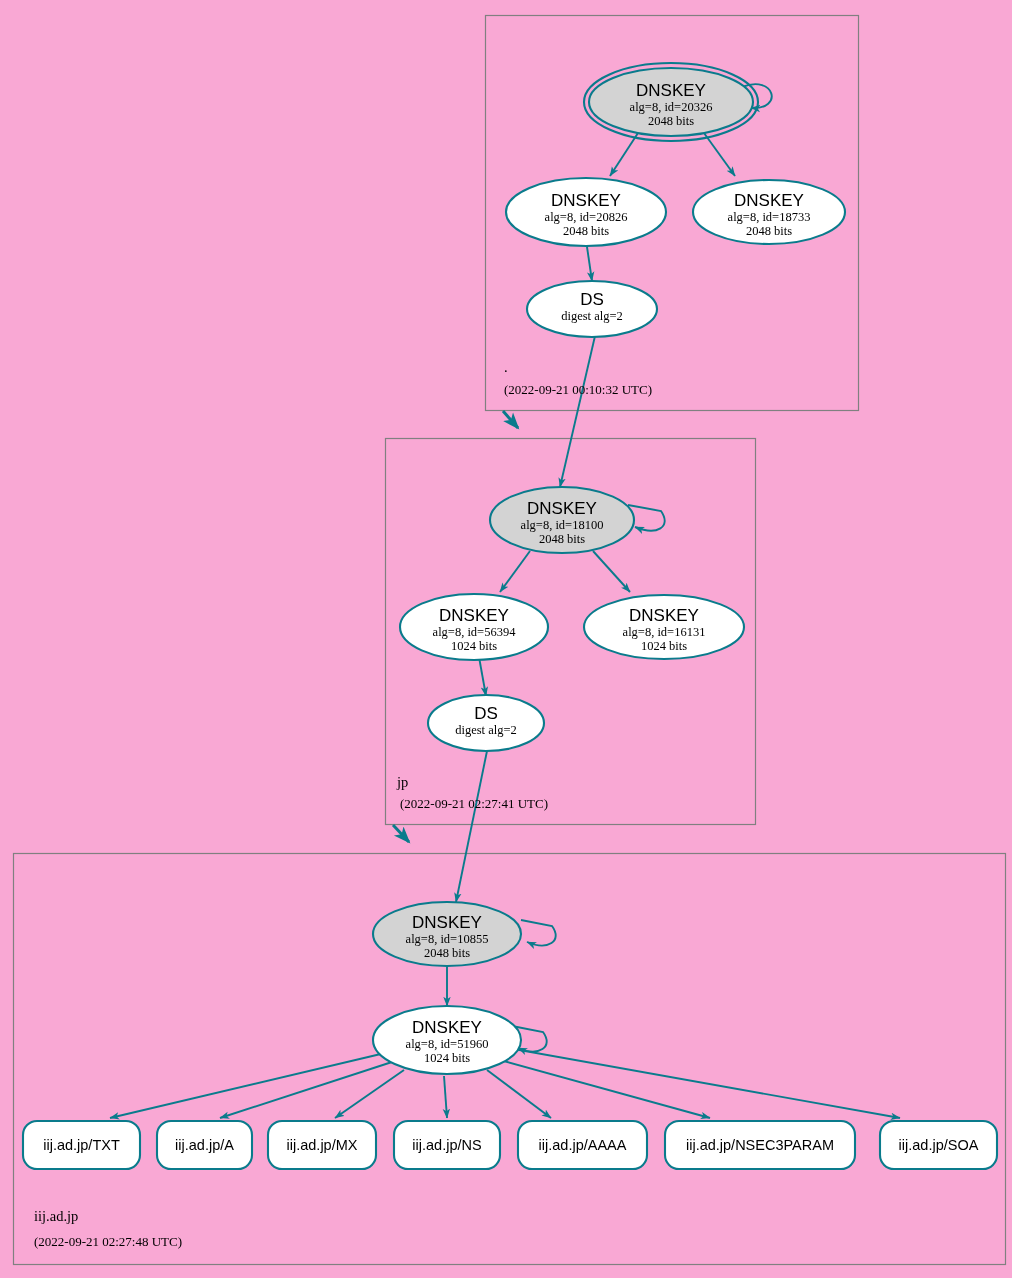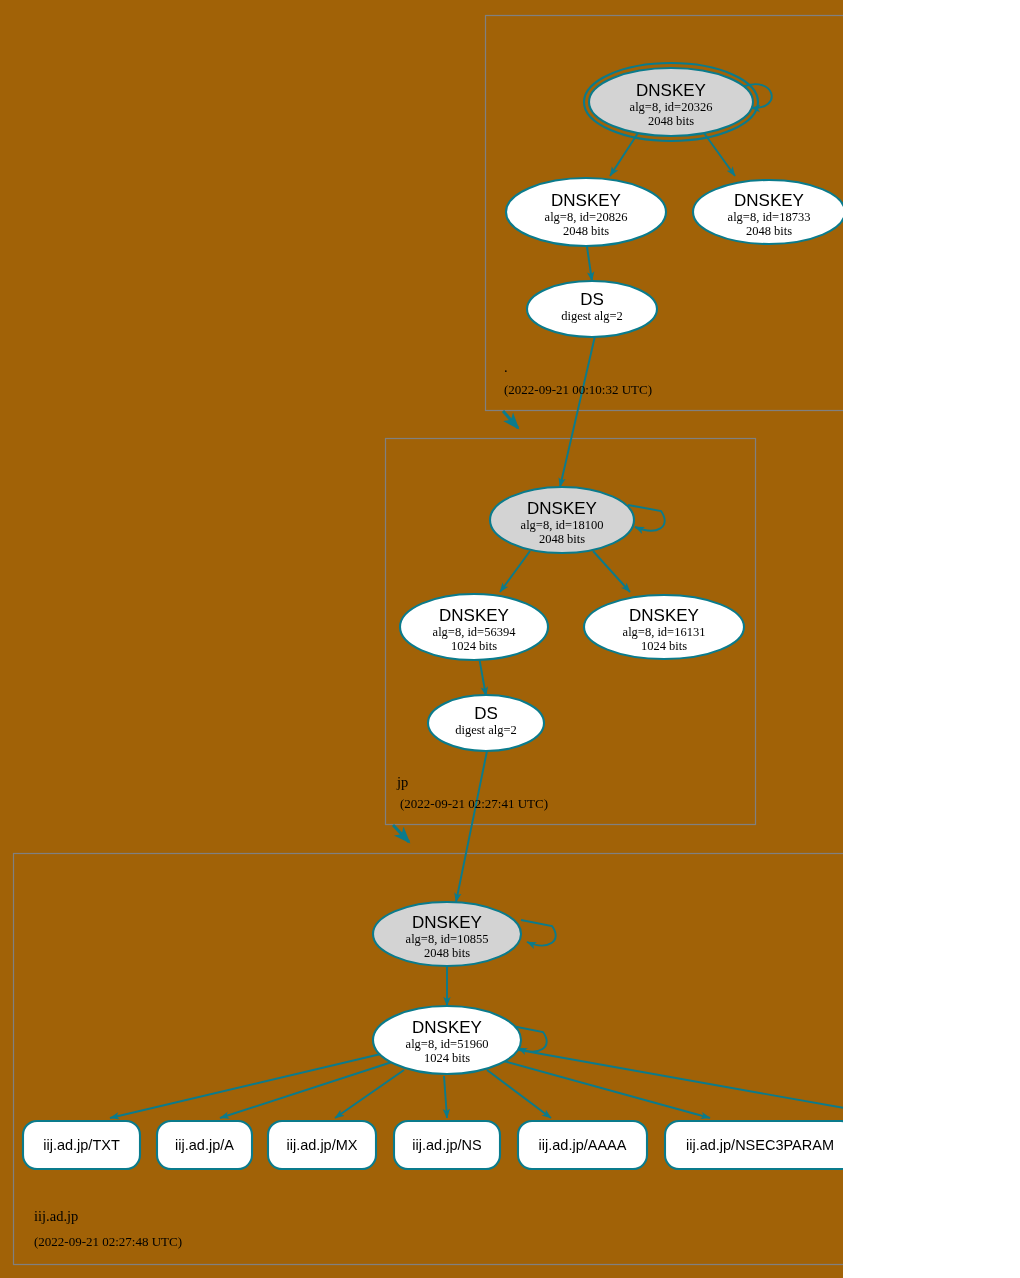--- a/index.html
+++ b/index.html
@@ -5,23 +5,23 @@
   html, body {
     margin: 0;
     padding: 0;
     background: #ffffff;
   }
   body {
     font-family: "Liberation Sans", sans-serif;
   }
   #canvas {
     position: relative;
-    width: 843px;
+    width: 1012px;
     height: 1278px;
-    background: #a16207;
+    background: #f9a8d4;
     overflow: hidden;
     text-align: right;
   }
   #graph {
     position: absolute;
     left: 0;
     top: 0;
     width: 1020px;
     height: 1278px;
   }

